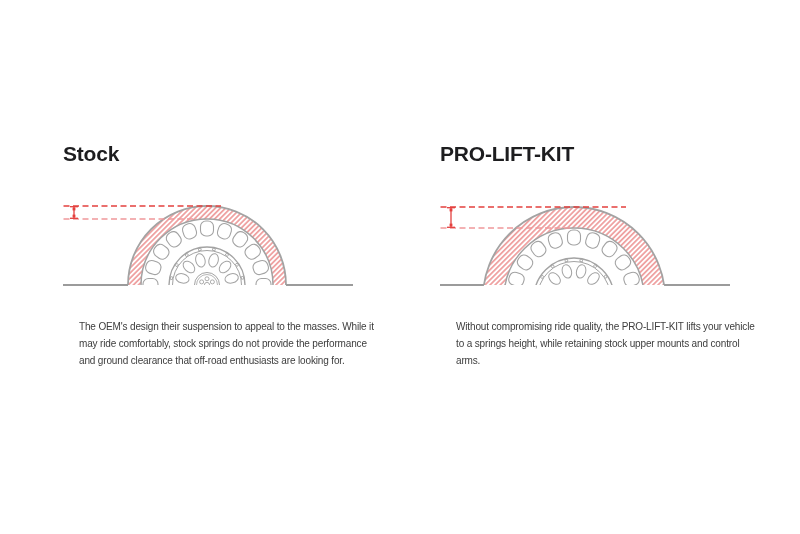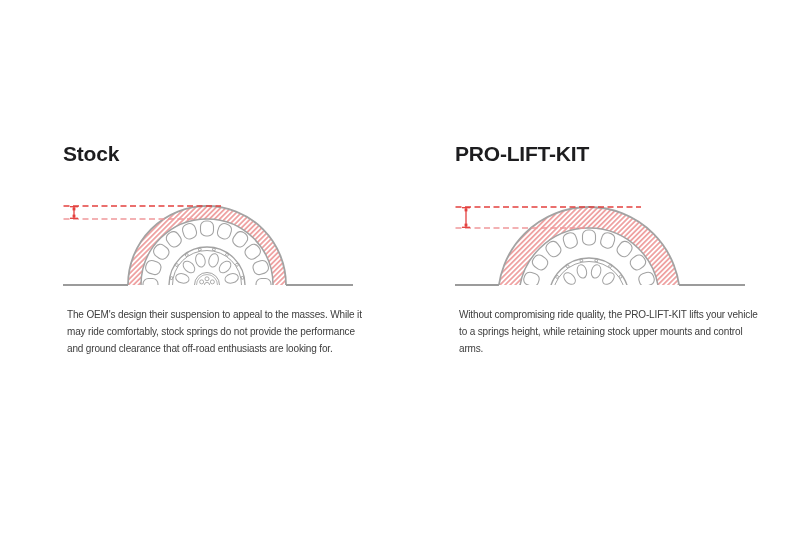--- a/index.html
+++ b/index.html
@@ -6,35 +6,35 @@
   .page{
     position:relative;
     width:800px;height:534px;
     background:#ffffff;
     font-family:"Liberation Sans", sans-serif;
     overflow:hidden;
     text-decoration:underline;
   }
   .panel{position:absolute;top:142px;width:302px;}
   .panel.left{left:63px;}
-  .panel.right{left:455px;}
+  .panel.right{left:440px;}
   .panel h2{
     margin:0;
     font-size:21px;
     line-height:24px;
     font-weight:700;
     letter-spacing:-0.2px;
     color:#1d1d1f;
   }
   .fig{position:absolute;top:53px;left:0;width:292px;height:100px;}
   .fig svg{display:block;width:292px;height:100px;}
   .panel p{
     position:absolute;
     top:160px;left:0;
-    margin:4px;
+    margin:16px;
     width:302px;
     font-size:10px;
     line-height:17px;
     letter-spacing:-0.15px;
     color:#3d3d3d;
   }
 </style>
 </head>
 <body>
 

